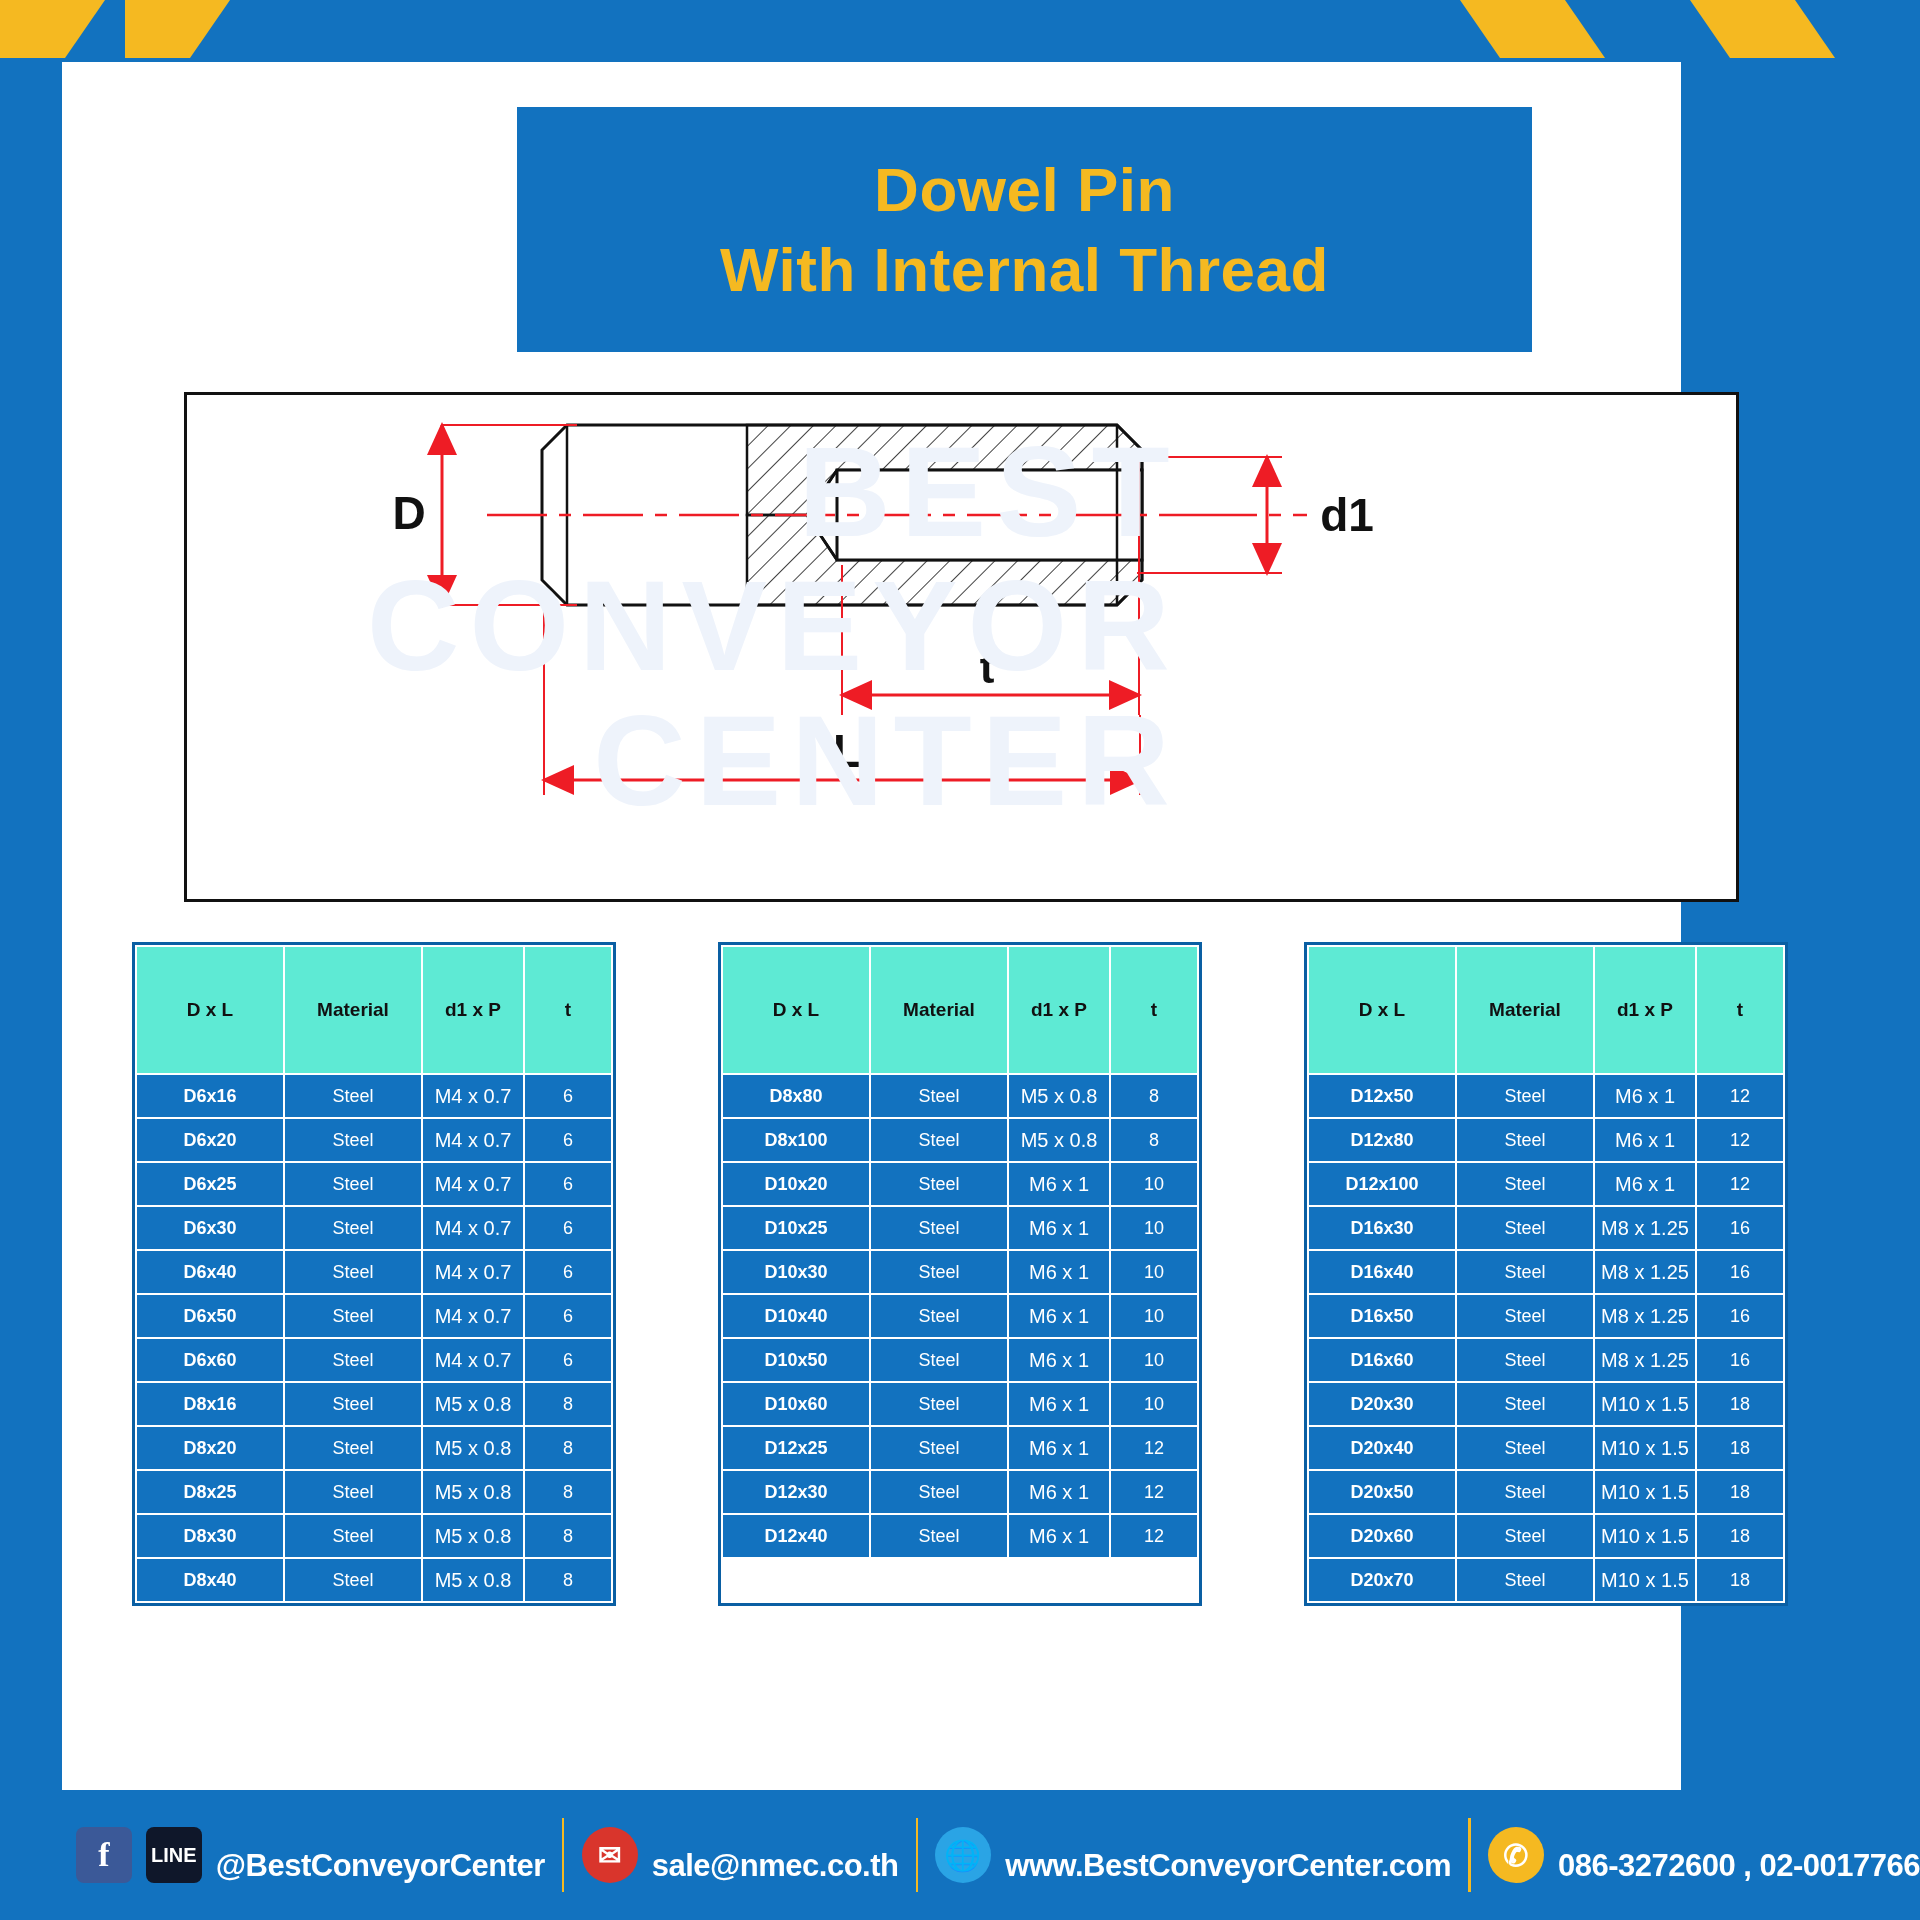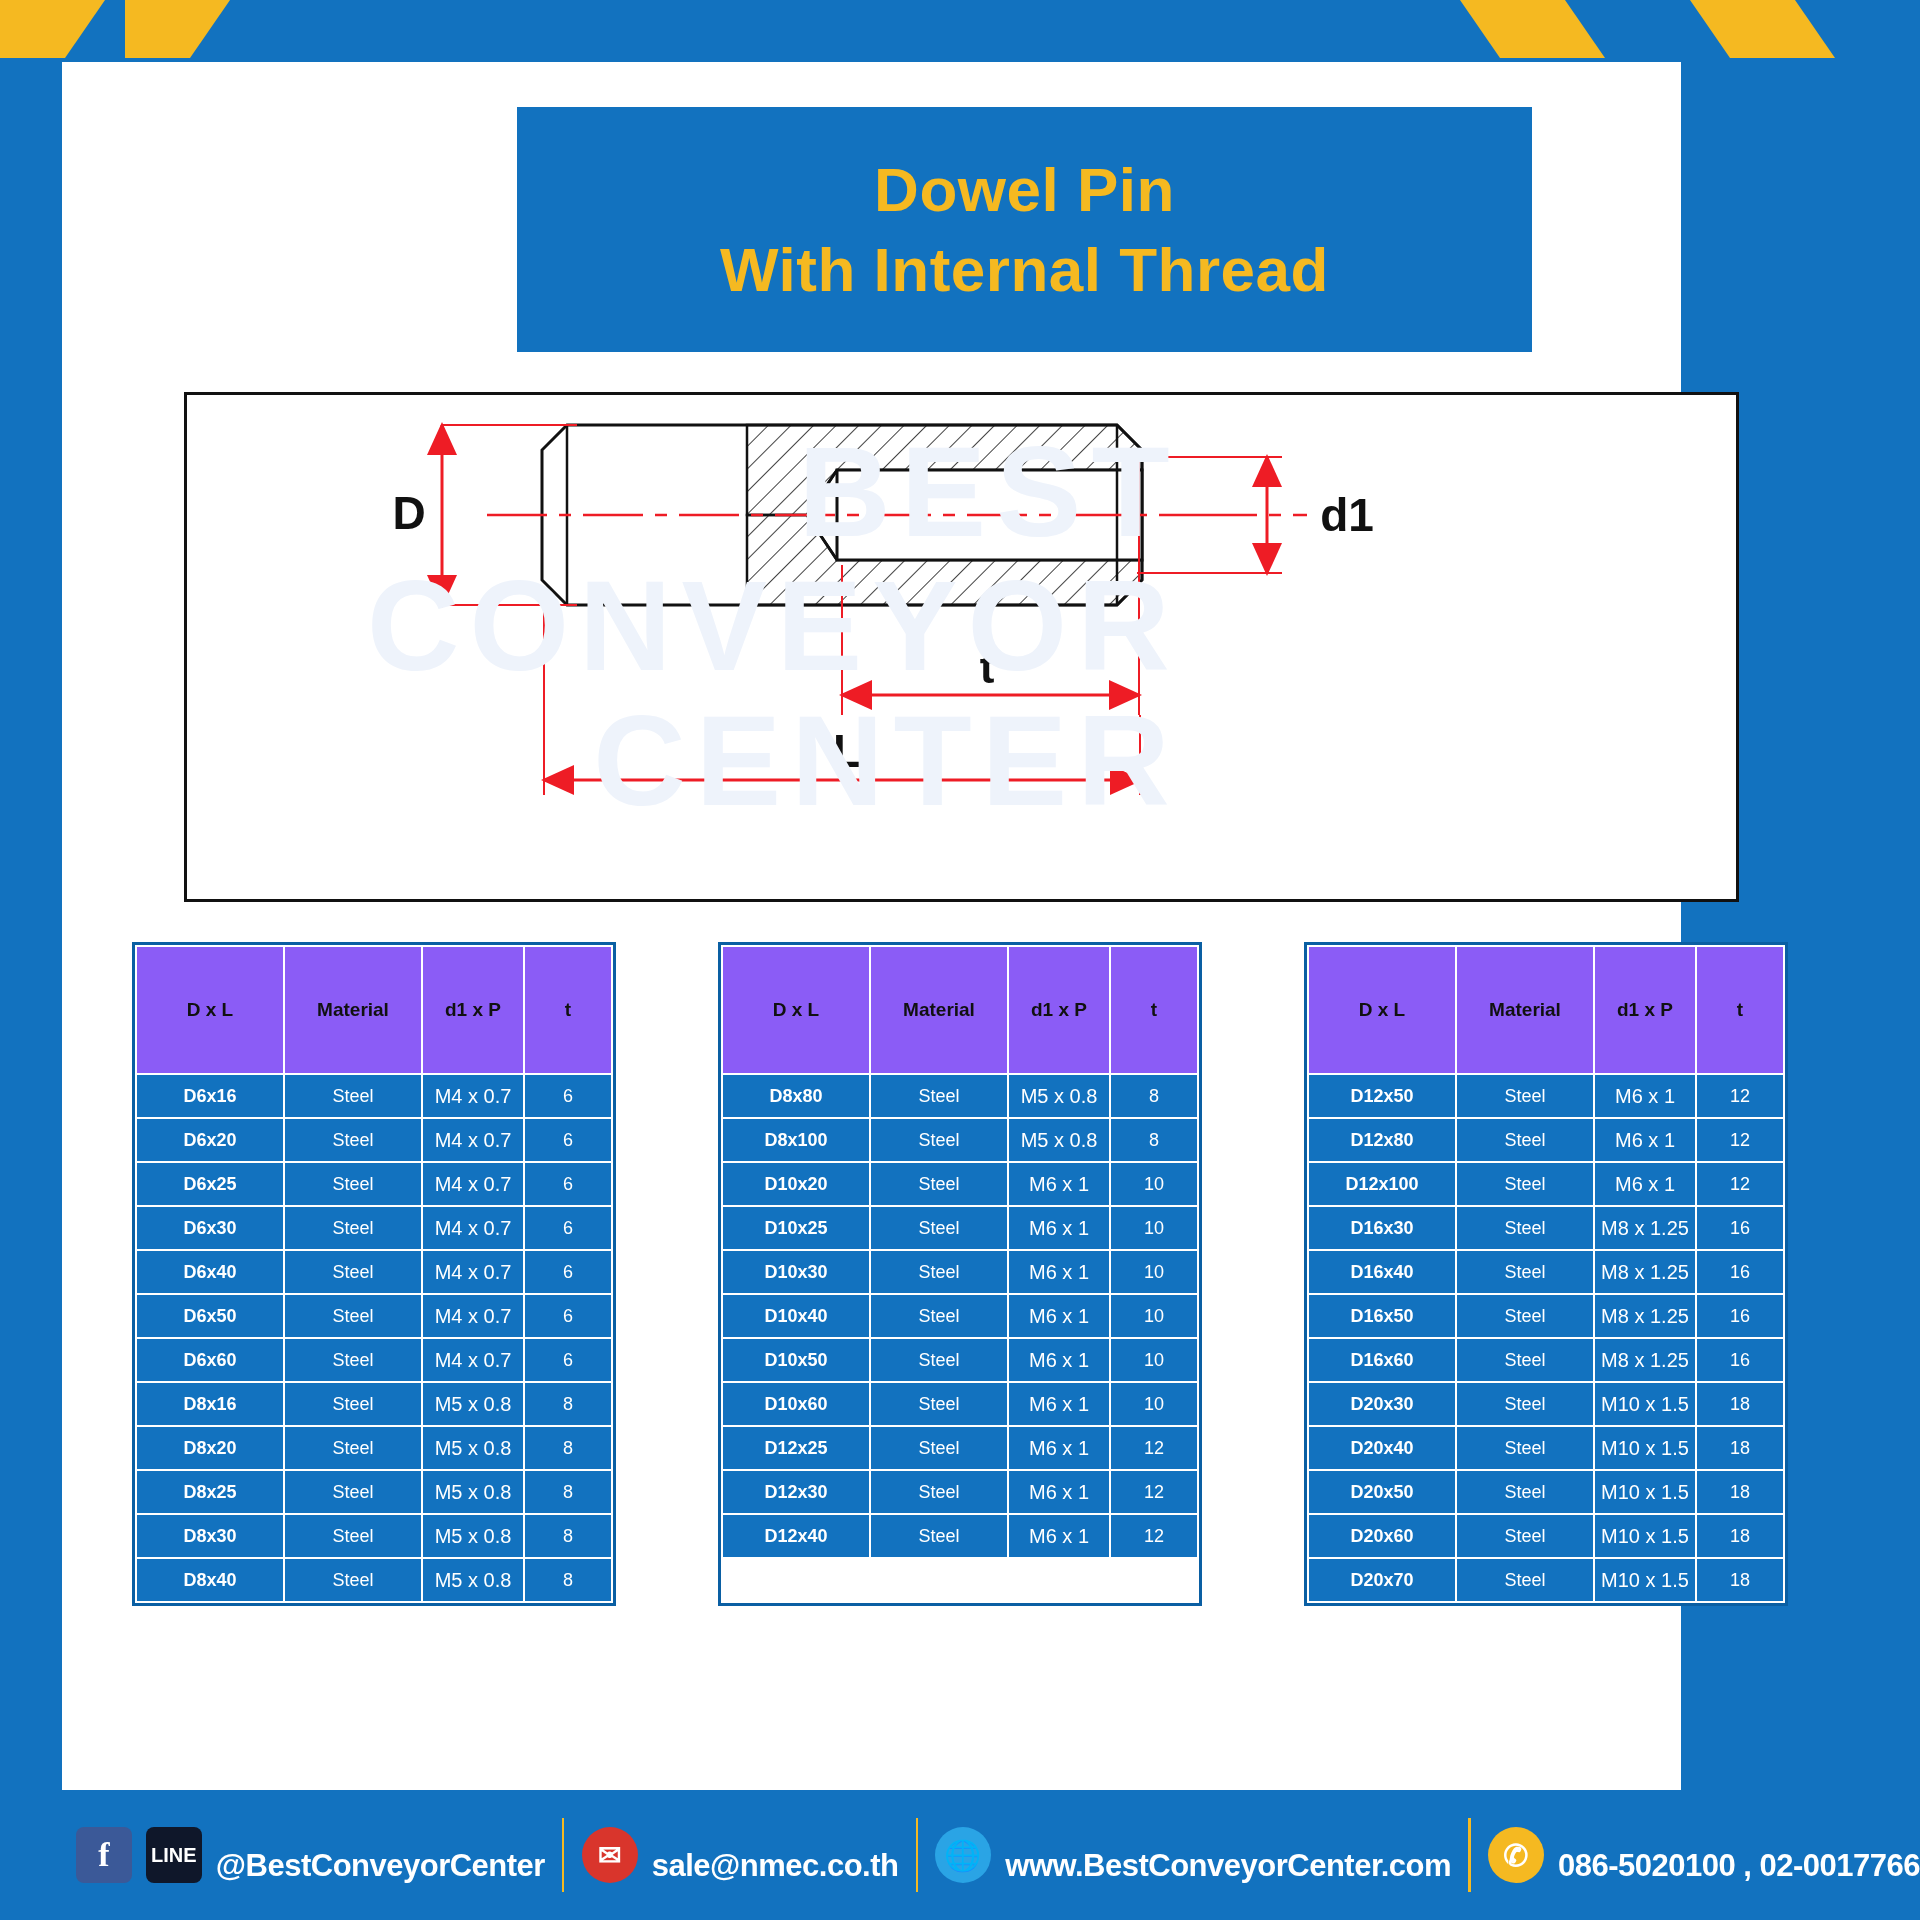--- a/index.html
+++ b/index.html
@@ -62,21 +62,21 @@
     width: 1776px;
     display: flex; justify-content: space-between;
     padding: 0 60px;
   }
   table.spec {
     border-collapse: collapse;
     font-size: 17px;
     color: #ffffff;
   }
   table.spec th {
-    background: #8b5cf6;
+    background: #5eead4;
     color: #111;
     font-weight: bold;
     font-size: 19px;
     border: 2px solid #ffffff;
     padding: 0;
     height: 128px;
   }
   table.spec td {
     background: #1272bf;
     border: 2px solid #ffffff;
@@ -471,15 +471,15 @@
   <div style="width:32px"></div>
   <div class="f-item">
     <span class="icon-sq glob">🌐</span>
     <span class="f-text">www.BestConveyorCenter.com</span>
   </div>
   <div style="width:32px"></div>
   <div class="sep"></div>
   <div style="width:32px"></div>
   <div class="f-item">
     <span class="icon-sq phone">✆</span>
-    <span class="f-text">086-5020100 , 02-0017766</span>
+    <span class="f-text">086-3272600 , 02-0017766</span>
   </div>
 </div>
 
 </body></html>

